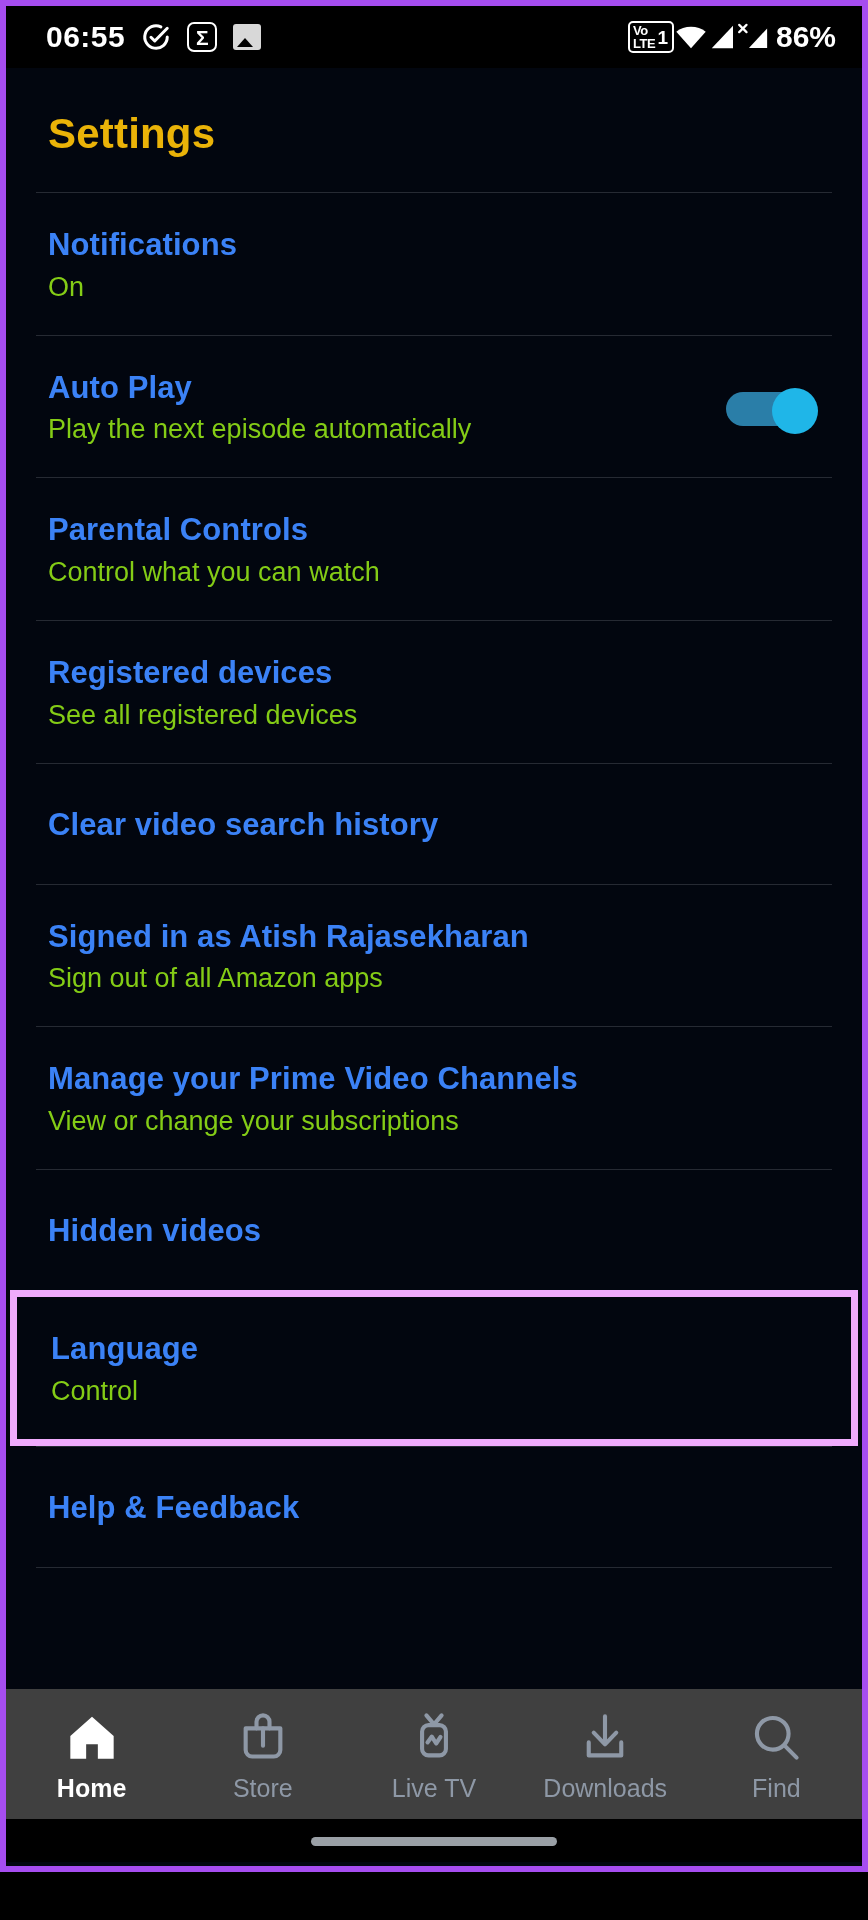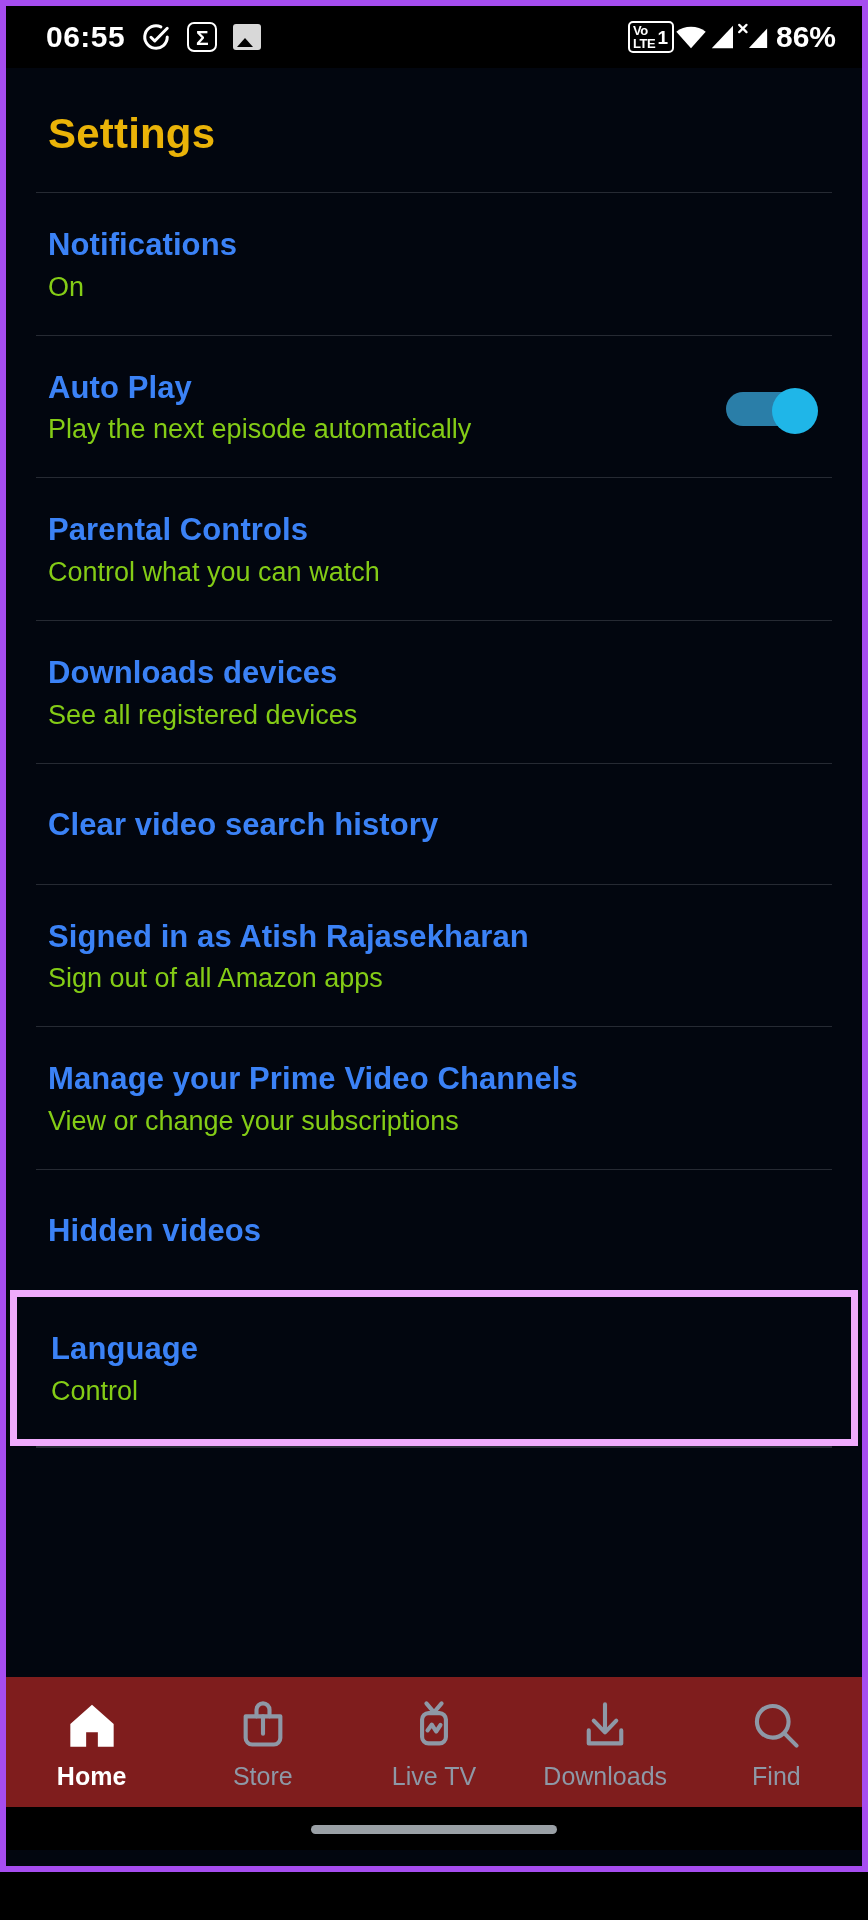--- a/index.html
+++ b/index.html
@@ -95,22 +95,22 @@
     position:absolute; left:0; top:4px; width:76px; height:34px;
     background:#2a7ea8; border-radius:17px;
   }
   .toggle .thumb {
     position:absolute; right:0px; top:0px; width:46px; height:46px;
     background:#1fb6e8; border-radius:50%;
   }
 
   
   #bottom-nav {
-    position:absolute; left:0; right:0; bottom:16px;
-    background:#7f1d1d;
+    position:absolute; left:0; right:0; bottom:4px;
+    background:#404040;
     padding-top: 16px;
   }
   #nav-items { display:flex; }
   .nav-item {
     flex:1 1 0; display:flex; flex-direction:column;
     align-items:center; gap:11px; padding: 6px 0 16px 0;
   }
   .nav-label { font-size:25px; color:#8e98a6; font-weight:400; }
   .nav-item.active .nav-label { color:#ffffff; font-weight:700; }
   .nav-icon { width:52px; height:52px; display:flex; align-items:center; justify-content:center; }
@@ -199,21 +199,21 @@
     <div class="row">
       <div class="row-texts">
         <div class="row-title">Parental Controls</div>
         <div class="row-sub">Control what you can watch</div>
       </div>
     </div>
 
     <div class="divider"></div>
     <div class="row">
       <div class="row-texts">
-        <div class="row-title">Downloads devices</div>
+        <div class="row-title">Registered devices</div>
         <div class="row-sub">See all registered devices</div>
       </div>
     </div>
 
     <div class="divider"></div>
     <div class="row">
       <div class="row-texts">
         <div class="row-title">Clear video search history</div>
       </div>
     </div>
@@ -242,20 +242,25 @@
     </div>
 
     <div class="row highlighted">
       <div class="row-texts">
         <div class="row-title">Language</div>
         <div class="row-sub">Control</div>
       </div>
     </div>
 
     <div class="divider"></div>
+    <div class="row">
+      <div class="row-texts">
+        <div class="row-title">Help &amp; Feedback</div>
+      </div>
+    </div>
 
     <div class="divider"></div>
   </div>
 
   <div id="bottom-nav">
     <div id="nav-items">
 
       <div class="nav-item active">
         <span class="nav-icon">
           <svg viewBox="0 0 24 24">

